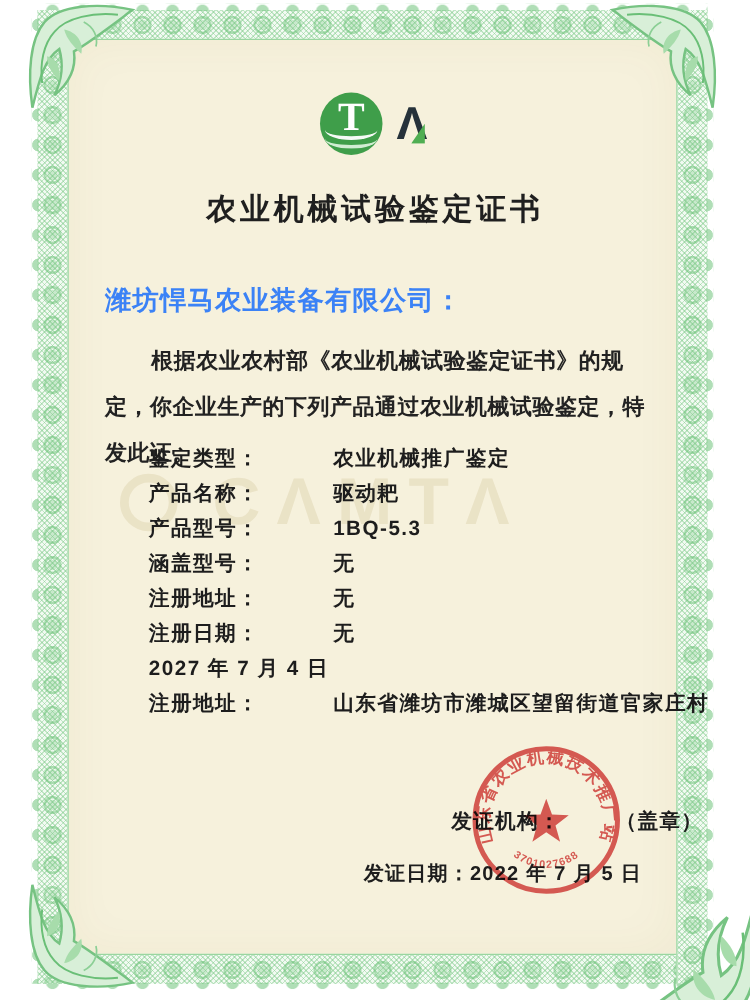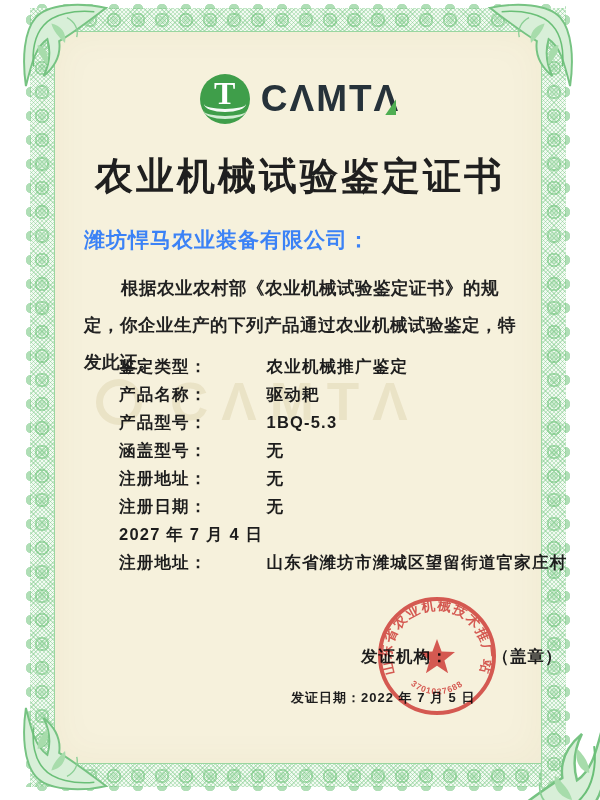--- a/index.html
+++ b/index.html
@@ -55,34 +55,34 @@
     font-family:"Liberation Serif","DejaVu Serif",serif; font-size:32px; font-weight:700; color:#ffffff; line-height:34px; }
   .logo-wave { position:absolute; left:4px; width:42px; height:16px; border-radius:50%; border-bottom:3px solid rgba(255,255,255,0.95); }
   .wave-1 { top:22px; }
   .wave-2 { top:29px; border-bottom-color:rgba(235,250,235,0.85); }
   .wordmark { font-size:37px; font-weight:800; letter-spacing:2px; color:#26323a; line-height:50px; display:flex; }
   .wordmark-last { position:relative; }
   .logo-accent-triangle { position:absolute; right:4px; bottom:9px; width:11px; height:16px;
     background:#4fae52; clip-path:polygon(100% 0, 100% 100%, 0 100%); }
 
   .title { position:absolute; top:151px; left:0; right:0; text-align:center;
-    font-family:Liberation Mono, monospace; font-size:38px; font-weight:700; letter-spacing:3px; color:#1f1f1f; }
+    font-family:Liberation Mono, monospace; font-size:24px; font-weight:700; letter-spacing:3px; color:#1f1f1f; }
 
   .recipient { position:absolute; top:226px; left:84px; font-size:21px; font-weight:700; letter-spacing:1px; color:#3b82f6; }
 
   .paragraph { position:absolute; top:270px; left:84px; width:436px;
     font-size:17.5px; line-height:37px; font-weight:600; letter-spacing:0.5px; text-indent:37px; color:#222; }
 
   .fields { position:absolute; top:356px; left:119px; display:flex; flex-direction:column; }
   .field-row { display:flex; align-items:baseline; height:17px; margin-bottom:11px; font-size:16.5px; font-weight:700; letter-spacing:1.2px; color:#1d1d1d;gap:46px; }
   .field-label { flex:none; margin-right:13px; }
 
   .issuer-line { position:absolute; top:646px; left:361px; display:flex; font-size:16.5px; font-weight:700; letter-spacing:1px; color:#1d1d1d; }
   .issuer-gap { width:44px; flex:none; }
-  .date-line { position:absolute; top:689px; left:291px; font-size:13px; font-weight:700; letter-spacing:1px; color:#1d1d1d; display:flex; }
+  .date-line { position:absolute; top:689px; left:291px; font-size:16px; font-weight:700; letter-spacing:1px; color:#1d1d1d; display:flex; }
 
   
   .watermark { position:absolute; top:374px; left:96px; z-index:2; display:flex; align-items:center; gap:28px; opacity:0.45; pointer-events:none; }
   .wm-circle { width:46px; height:46px; border-radius:50%; border:7px solid rgba(198,182,132,0.55); flex:none; }
   .wm-text { font-size:53px; font-weight:800; letter-spacing:13px; color:rgba(198,182,132,0.55); line-height:56px; }
 
   
   .stamp { position:absolute; left:362px; top:581px; width:150px; height:150px; z-index:5;
     opacity:0.88; mix-blend-mode:multiply; }
 
@@ -132,21 +132,20 @@
 
   <div class="content">
 
     <div class="logo-row">
       <div class="logo-circle">
         <div class="logo-monogram">T</div>
         <div class="logo-wave wave-1"></div>
         <div class="logo-wave wave-2"></div>
       </div>
       <div class="wordmark">
-        <span>CΛMT</span>
         <span class="wordmark-last">
           <span>Λ</span>
           <span class="logo-accent-triangle"></span>
         </span>
       </div>
     </div>
 
     <div class="title">农业机械试验鉴定证书</div>
 
     <div class="recipient">潍坊悍马农业装备有限公司：</div>

